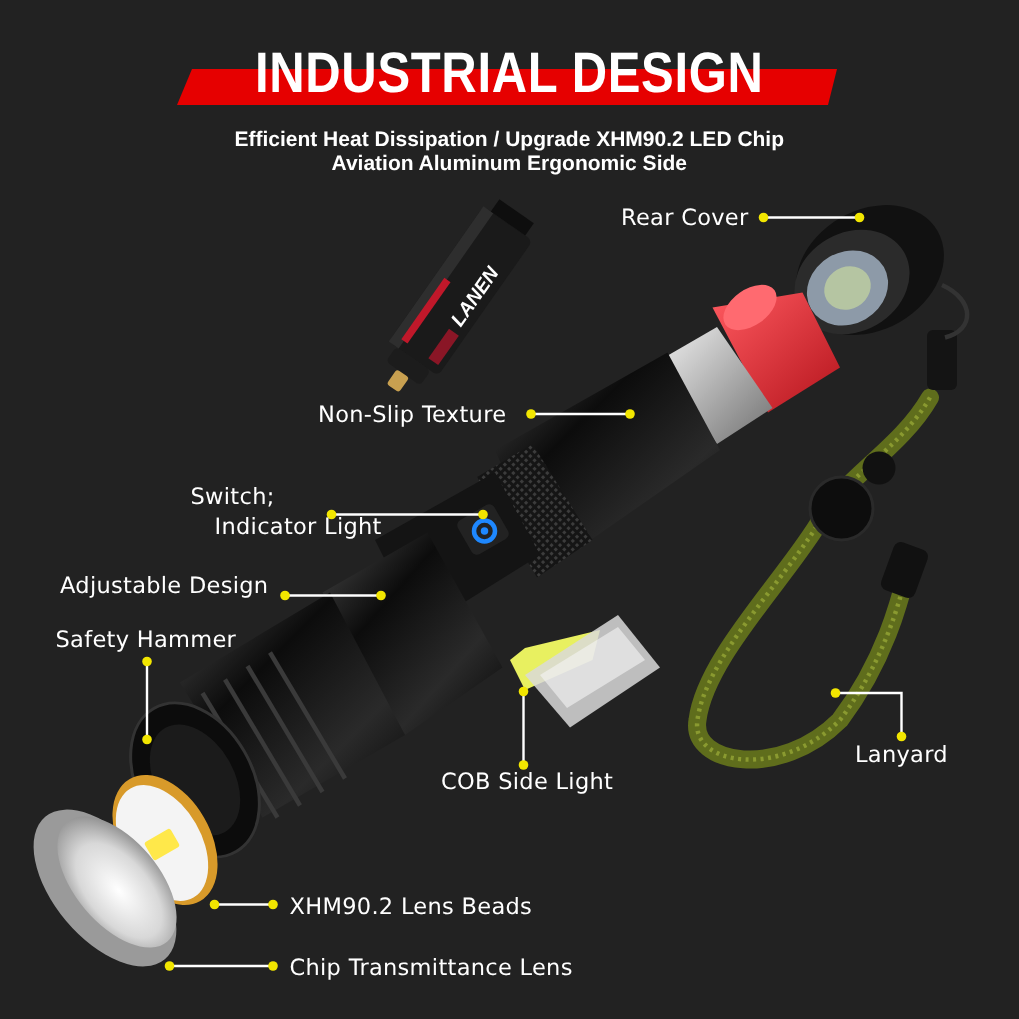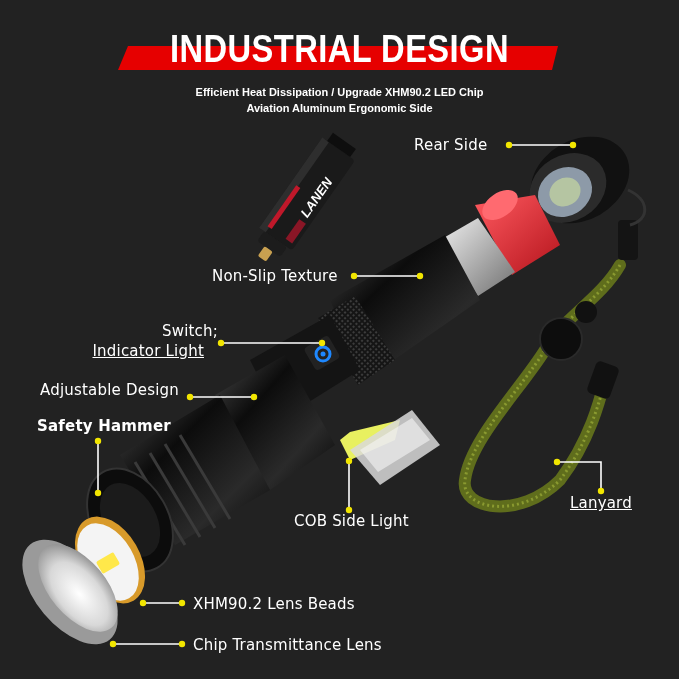--- a/index.html
+++ b/index.html
@@ -1,23 +1,23 @@
 <!DOCTYPE html>
 <html><head>
 <meta charset="utf-8">
 <style>
   html,body{margin:0;padding:0;}
   body{width:679px;height:679px;background:#222222;overflow:hidden;position:relative;font-family:"DejaVu Sans","Liberation Sans",sans-serif;}
   .banner{position:absolute;left:118px;top:46px;width:440px;height:24px;}
   .title{position:absolute;left:0;top:28px;width:679px;text-align:center;color:#fff;font-family:"Liberation Sans",sans-serif;font-weight:bold;font-size:38px;letter-spacing:0.5px;transform:scaleX(0.86);transform-origin:center;line-height:42px;}
-  .subtitle{position:absolute;left:0;width:679px;text-align:center;color:#fff;font-family:"Liberation Sans",sans-serif;font-weight:bold;font-size:11px;line-height:16px;}
+  .subtitle{position:absolute;left:0;width:679px;text-align:center;color:#fff;font-family:"Liberation Sans",sans-serif;font-weight:bold;font-size:14px;line-height:16px;}
   .sub1{top:84px;} .sub2{top:100px;}
   .art{position:absolute;left:0;top:0;width:679px;height:679px;}
   .lbl{position:absolute;color:#fff;font-family:"DejaVu Sans",sans-serif;font-size:15px;line-height:18px;white-space:nowrap;letter-spacing:0.2px;}
-  .lbl.r{text-align:right;}
+  .lbl.r{text-align:left;margin-left:27px;}
 </style>
 </head>
 <body>
 
 <svg class="banner" viewBox="0 0 440 24" preserveAspectRatio="none">
   <polygon points="10,0 440,0 434,24 0,24" fill="#e60000"></polygon>
 </svg>
 <div class="title">INDUSTRIAL DESIGN</div>
 <div class="subtitle sub1">Efficient Heat Dissipation / Upgrade XHM90.2 LED Chip</div>
 <div class="subtitle sub2">Aviation Aluminum Ergonomic Side</div>
@@ -156,22 +156,22 @@
       <circle cx="349" cy="510" r="3.2"></circle>
     <circle cx="557" cy="462" r="3.2"></circle>
       <circle cx="601" cy="491" r="3.2"></circle>
     <circle cx="143" cy="603" r="3.2"></circle>
       <circle cx="182" cy="603" r="3.2"></circle>
     <circle cx="113" cy="644" r="3.2"></circle>
       <circle cx="182" cy="644" r="3.2"></circle>
   </g>
 </svg>
 
-<div class="lbl" style="left:414px;top:136px;">Rear Side</div>
+<div class="lbl" style="left:414px;top:136px;">Rear Cover</div>
 <div class="lbl" style="left:212px;top:267px;">Non-Slip Texture</div>
 <div class="lbl r" style="left:100px;top:322px;width:118px;">Switch;</div>
-<div class="lbl r" style="left:86px;top:342px;width:118px;text-decoration:underline;">Indicator Light</div>
+<div class="lbl r" style="left:116px;top:342px;width:118px;">Indicator Light</div>
 <div class="lbl" style="left:40px;top:381px;">Adjustable Design</div>
-<div class="lbl" style="left:37px;top:417px;font-weight:bold;">Safety Hammer</div>
+<div class="lbl" style="left:37px;top:417px;">Safety Hammer</div>
 <div class="lbl" style="left:294px;top:512px;">COB Side Light</div>
-<div class="lbl" style="left:570px;top:494px;text-decoration:underline;">Lanyard</div>
+<div class="lbl" style="left:570px;top:494px;">Lanyard</div>
 <div class="lbl" style="left:193px;top:595px;">XHM90.2 Lens Beads</div>
 <div class="lbl" style="left:193px;top:636px;">Chip Transmittance Lens</div>
 
 </body></html>

